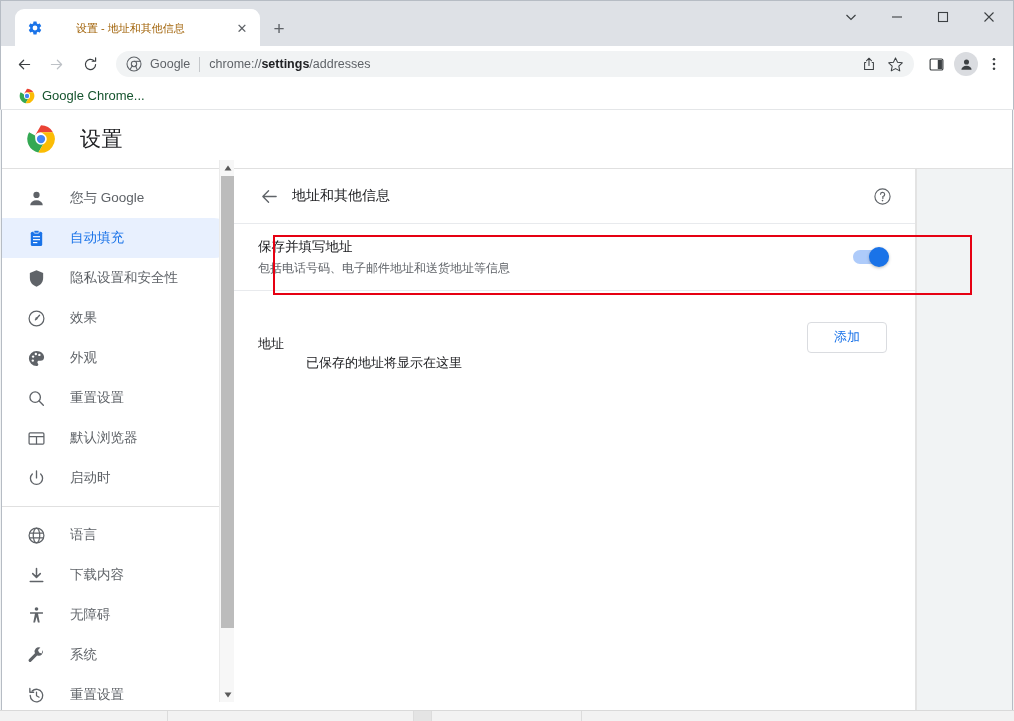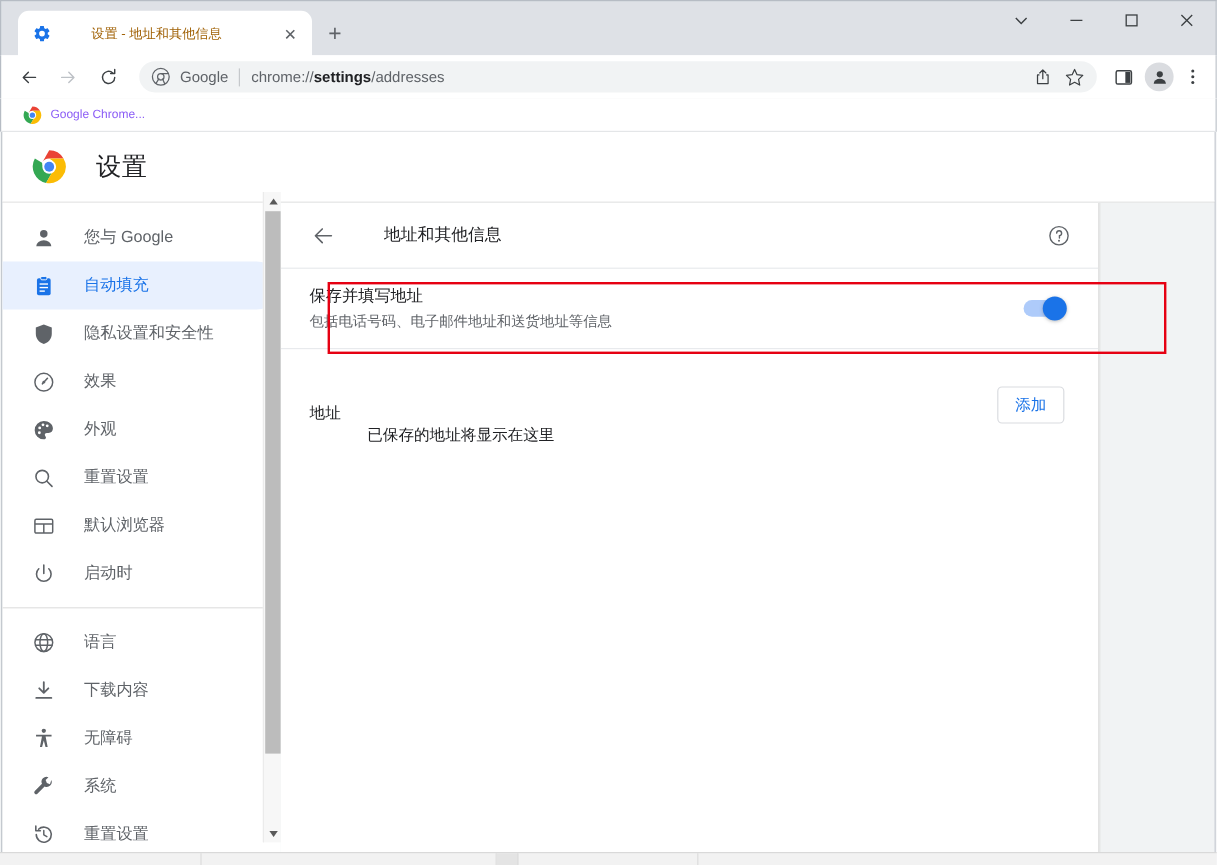--- a/index.html
+++ b/index.html
@@ -97,21 +97,21 @@
   
   .bookmarkbar {
     position: absolute; left: 0; top: 82px; width: 1014px; height: 28px;
     background: #ffffff;
     border-left: 1px solid #b6bcc4; border-right: 1px solid #b6bcc4;
     border-bottom: 1px solid #e4e6e8;
     display: flex; align-items: center; padding-left: 12px;
   }
   .bmk { display: flex; align-items: center; padding: 3px 6px; border-radius: 4px; }
   .bmk-icon { width: 16px; height: 16px; flex: 0 0 16px; margin-right: 7px; }
-  .bmk-label { font-size: 10px; color: #8b5cf6; white-space: nowrap; }
+  .bmk-label { font-size: 13px; color: #14532d; white-space: nowrap; }
 
   
   .page {
     position: absolute; left: 1px; top: 110px;
     width: 1012px; height: 600px;
     background: #ffffff; overflow: hidden;
     border-left: 1px solid #b6bcc4; border-right: 1px solid #b6bcc4;
   }
   .settings-header {
     position: absolute; left: 0; top: 0; width: 1011px; height: 58px;
@@ -194,21 +194,21 @@
     border-right: 1px solid #e3e3e3;
   }
   .subpage-header {
     display: flex; align-items: center; height: 54px;
     padding: 0 22px 0 24px;
   }
   .sp-back {
     width: 22px; height: 22px; flex: 0 0 22px; color: #5f6368;
     display: flex; align-items: center; justify-content: center;
   }
-  .sp-title { font-size: 14px; color: #202124; margin-left: 40px; }
+  .sp-title { font-size: 14px; color: #202124; margin-left: 12px; }
   .sp-help {
     margin-left: auto; width: 22px; height: 22px; color: #5f6368;
     display: flex; align-items: center; justify-content: center;
   }
   .sp-divider { height: 1px; background: #e8eaed; margin: 0; }
 
   .toggle-row {
     display: flex; align-items: center; height: 66px;
     padding: 0 28px 0 24px;
     gap: 32px;
@@ -228,22 +228,22 @@
   }
 
   .section-head {
     display: flex; align-items: flex-end; height: 62px;
     padding: 0 28px 0 24px;
   }
   .sec-title { font-size: 13px; color: #202124; }
   .add-btn {
     margin-left: auto;
     border: 1px solid #dadce0; background: #ffffff;
-    color: #1a73e8; font-family: Liberation Sans, sans-serif; font-size: 13px;
-    border-radius: 4px; padding: 8px 14px; line-height: 1;
+    color: #1a73e8; font-family: Liberation Mono, monospace; font-size: 13px;
+    border-radius: 4px; padding: 8px 26px; line-height: 1;
   }
   .empty-state {
     font-size: 13px; color: #202124; padding-left: 72px; line-height: 1.6;
   }
 
   
   .annotation {
     position: absolute; border: 2px solid #e60012; pointer-events: none;
   }
 

